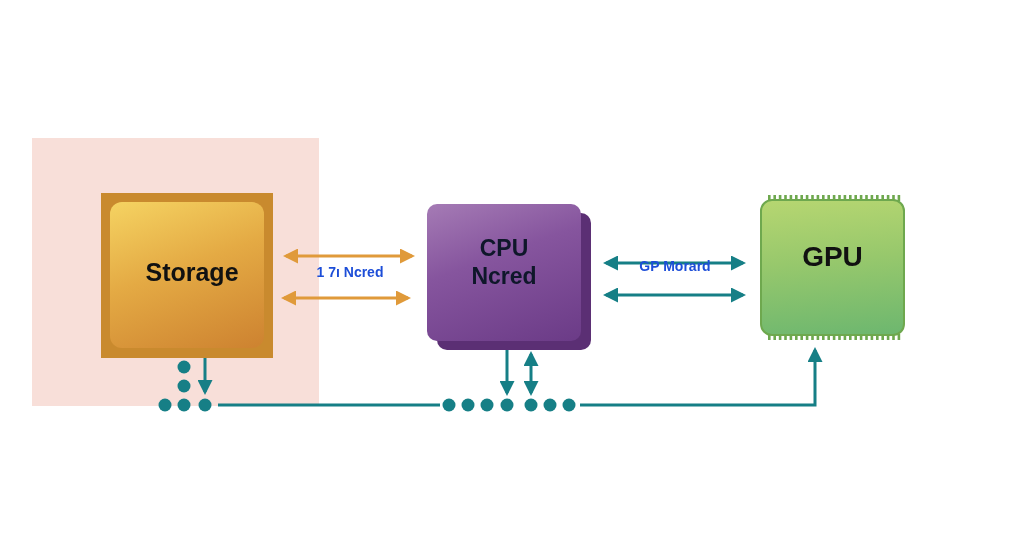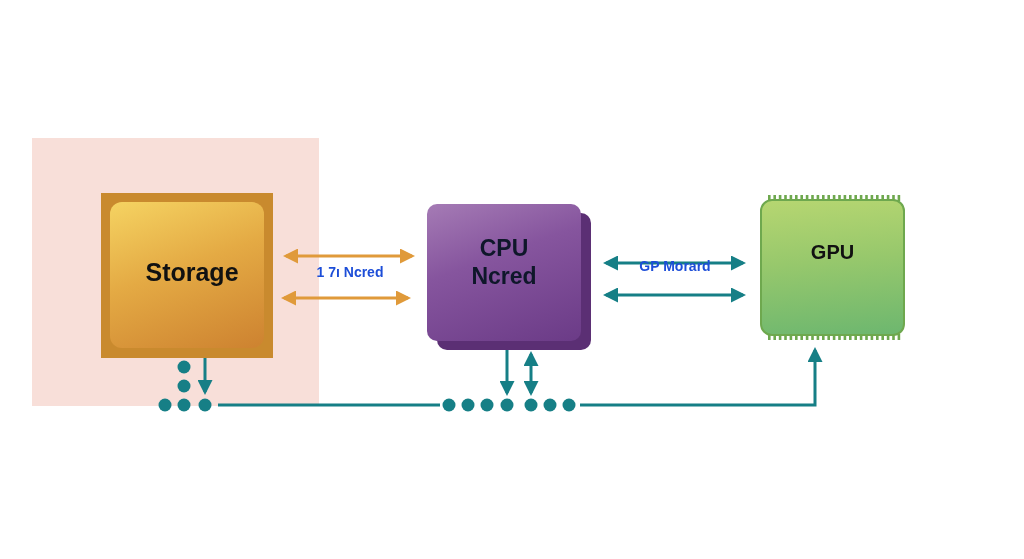--- a/index.html
+++ b/index.html
@@ -14,21 +14,21 @@
     .label { position: absolute; font-weight: bold; text-align: center; }
     .storage-label { left: 110px; top: 258px; width: 164px; font-size: 25px; color: #111; }
     .cpu-shadow { left: 437px; top: 213px; width: 154px; height: 137px; border-radius: 10px;
                   background: #5b2f74; }
     .cpu-box { left: 427px; top: 204px; width: 154px; height: 137px; border-radius: 10px;
                background: linear-gradient(160deg, #a57bb5 0%, #86559e 40%, #6b3b87 100%); }
     .cpu-label { left: 427px; top: 234px; width: 154px; font-size: 23px; color: #0f172a; line-height: 28px; }
     .gpu-box { left: 760px; top: 199px; width: 145px; height: 137px; border-radius: 12px;
                background: linear-gradient(175deg, #b6d671 0%, #97c86c 45%, #6db76f 100%);
                border: 2px solid #6ea84e; box-sizing: border-box; }
-    .gpu-label { left: 760px; top: 241px; width: 145px; font-size: 20px; color: #111; }
+    .gpu-label { left: 760px; top: 241px; width: 145px; font-size: 28px; color: #111; }
     .arrow-label { font-size: 14px; color: #1d4ed8; }
     .l1 { left: 300px; top: 264px; width: 100px; }
     .l2 { left: 620px; top: 258px; width: 110px; }
   </style>
 </head>
 <body>
 
 <div class="abs storage-region"></div>
 <div class="abs storage-outer"></div>
 <div class="abs storage-inner"></div>

